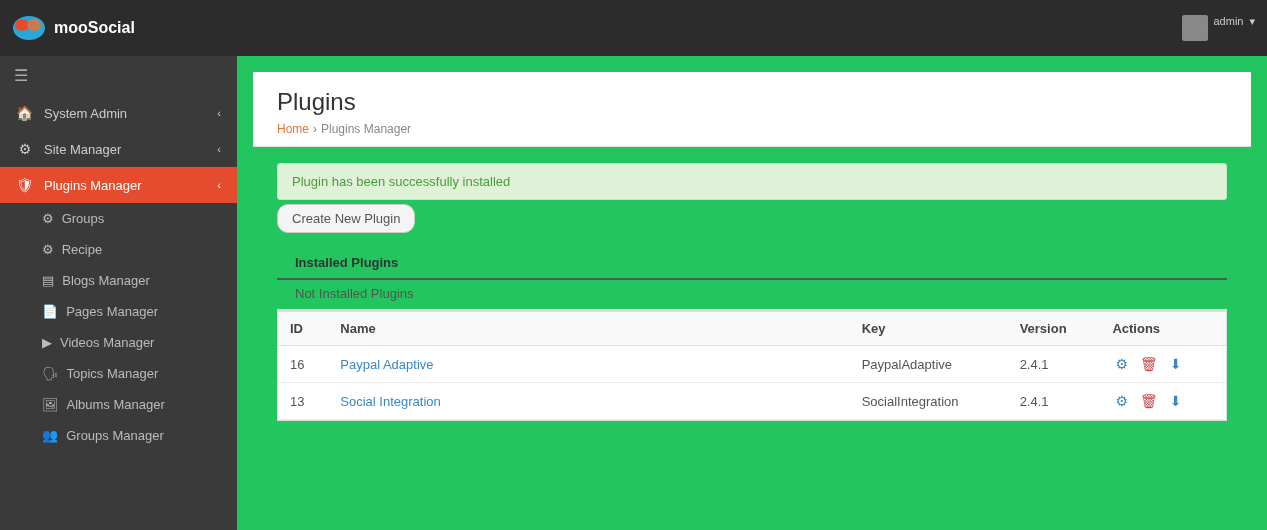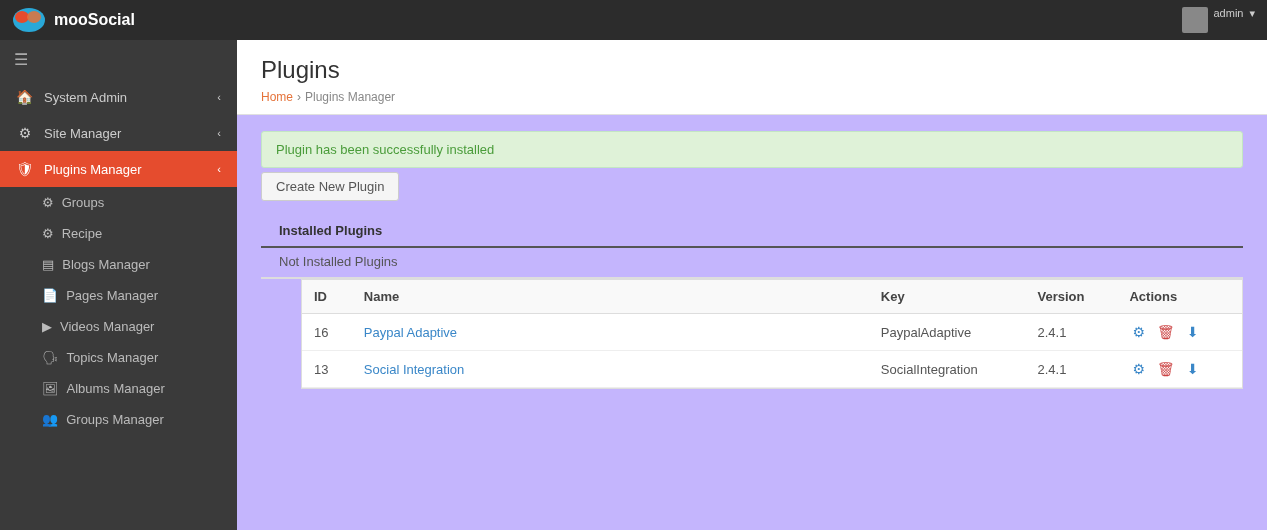--- a/index.html
+++ b/index.html
@@ -1,21 +1,21 @@
 <!DOCTYPE html>
 <html><head>
   <meta charset="utf-8">
   <style>
     * { margin: 0; padding: 0; box-sizing: border-box; }
     body { font-family: 'Helvetica Neue', Arial, sans-serif; font-size: 13px; background: #f4f4f4; display: flex; flex-direction: column; height: 530px; overflow: hidden; }
 
     
     .top-navbar {
       background: #2c2c2c;
-      height: 40px;
+      height: 56px;
       display: flex;
       align-items: center;
       justify-content: space-between;
       padding: 0 12px;
       flex-shrink: 0;
     }
     .brand {
       display: flex;
       align-items: center;
       gap: 8px;
@@ -92,23 +92,23 @@
       font-size: 13px;
     }
     .sidebar-sub-item .icon {
       margin-right: 8px;
       font-size: 13px;
     }
 
     
     .main-content {
       flex: 1;
-      background: #c4b5fd;
+      background: #22c55e;
       overflow-y: auto;
-      padding: 0;
+      padding: 16px;
     }
     .content-header {
       background: #fff;
       padding: 16px 24px 10px;
       border-bottom: 1px solid #e0e0e0;
     }
     .page-title {
       font-size: 24px;
       font-weight: 300;
       color: #333;
@@ -135,21 +135,21 @@
       border: 1px solid #c3e6c3;
       color: #4a9c3a;
       padding: 10px 14px;
       border-radius: 3px;
       margin-bottom: 4px;
       font-size: 13px;
     }
     .btn {
       padding: 6px 14px;
       border: 1px solid #ccc;
-      border-radius: 3px;
+      border-radius: 11px;
       background: #f5f5f5;
       color: #555;
       cursor: pointer;
       font-size: 13px;
       margin-bottom: 14px;
     }
 
     
     .tabs {
       display: flex;
@@ -169,21 +169,20 @@
       color: #333;
       border-bottom: 2px solid #555;
       font-weight: 600;
     }
 
     
     .table-wrapper {
       background: #fff;
       border: 1px solid #ddd;
       margin-top: 0;
-      margin-left: 40px;
     }
     table {
       width: 100%;
       border-collapse: collapse;
     }
     thead th {
       background: #f9f9f9;
       padding: 9px 12px;
       text-align: left;
       font-weight: 600;

